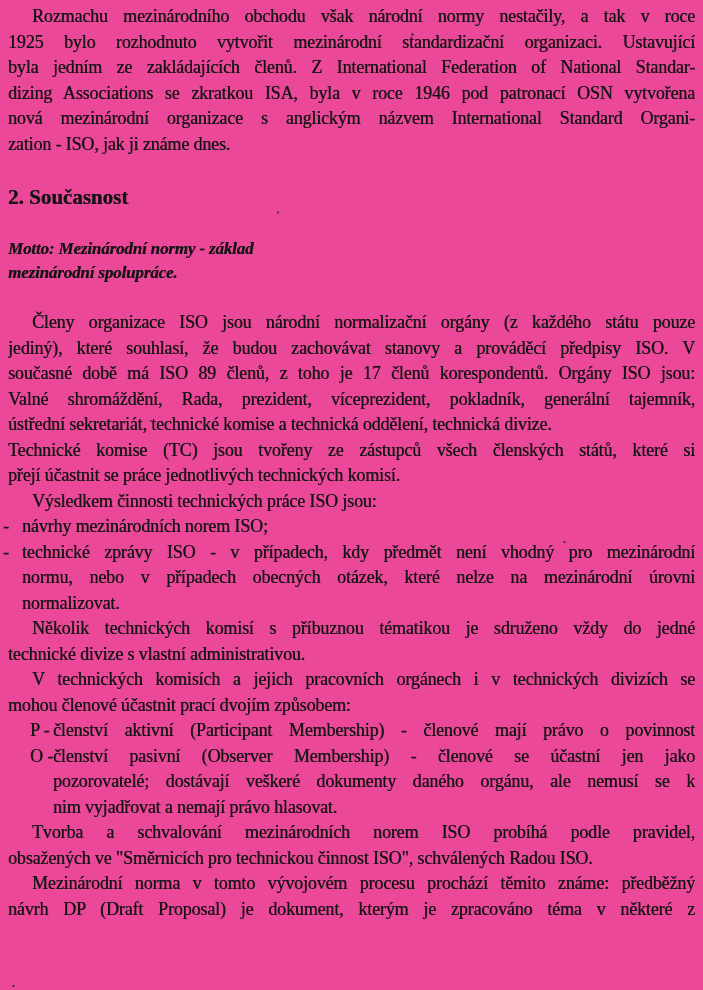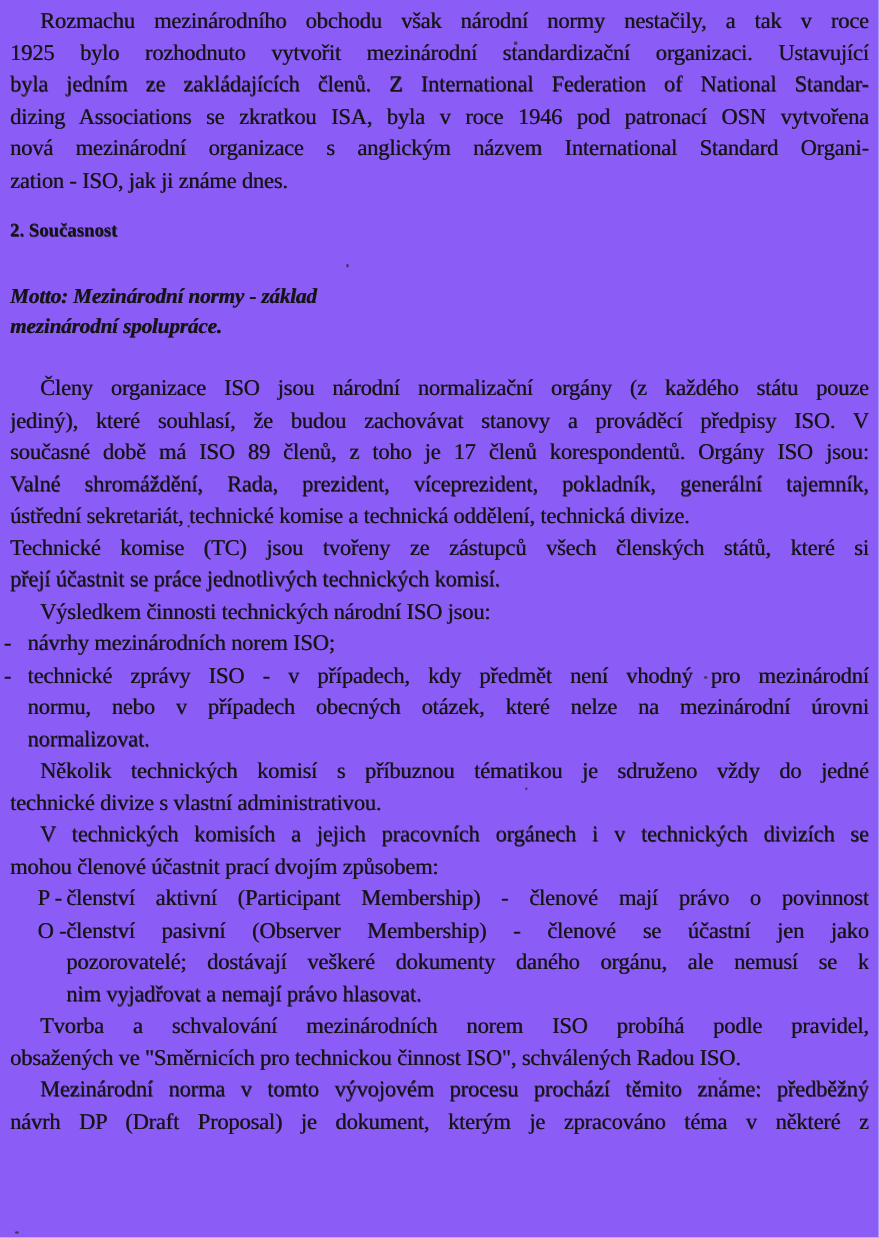--- a/index.html
+++ b/index.html
@@ -1,20 +1,20 @@
 <!DOCTYPE html>
 <html><head>
 <meta charset="utf-8">
 <style>
   html, body { margin: 0; padding: 0; background: #e8e8e8; }
   .page {
     position: relative;
     width: 703px;
     height: 990px;
-    background: #8b5cf6;
+    background: #ec4899;
     overflow: hidden;
     margin: 0;
   }
   .content {
     position: absolute;
     left: 8px;
     top: 4px;
     width: 687px;
     font-family: "Liberation Serif", "DejaVu Serif", serif;
     font-size: 18px;
@@ -26,23 +26,23 @@
   .ln {
     text-align: justify;
     text-align-last: justify;
     min-height: 25.5px;
     overflow: hidden;
     white-space: nowrap0; 
   }
   .ln.last { text-align-last: left; }
   .para.indent .ln:first-child { text-indent: 24px; }
   .heading {
-    margin-top: 15px;
+    margin-top: 27px;
     font-weight: bold;
-    font-size: 15px;
+    font-size: 21px;
     line-height: 26px;
     letter-spacing: 0;
   }
   .motto {
     margin-top: 27px;
     margin-bottom: 26px;
     text-align: left;
     padding-right: 6px;
     font-style: italic;
     font-weight: bold;
@@ -83,21 +83,21 @@
         <div class="ln">jediný), které souhlasí, že budou zachovávat stanovy a prováděcí předpisy ISO. V</div>
         <div class="ln">současné době má ISO 89 členů, z toho je 17 členů korespondentů. Orgány ISO jsou:</div>
         <div class="ln">Valné shromáždění, Rada, prezident, víceprezident, pokladník, generální tajemník,</div>
         <div class="ln last">ústřední sekretariát, technické komise a technická oddělení, technická divize.</div>
       </div>
       <div class="para">
         <div class="ln">Technické komise (TC) jsou tvořeny ze zástupců všech členských států, které si</div>
         <div class="ln last">přejí účastnit se práce jednotlivých technických komisí.</div>
       </div>
       <div class="para indent">
-        <div class="ln last">Výsledkem činnosti technických národní ISO jsou:</div>
+        <div class="ln last">Výsledkem činnosti technických práce ISO jsou:</div>
       </div>
       <div class="bullet">
         <span class="marker">-</span>
         <div class="ln last">návrhy mezinárodních norem ISO;</div>
       </div>
       <div class="bullet">
         <span class="marker">-</span>
         <div class="ln">technické zprávy ISO - v případech, kdy předmět není vhodný pro mezinárodní</div>
         <div class="ln">normu, nebo v případech obecných otázek, které nelze na mezinárodní úrovni</div>
         <div class="ln last">normalizovat.</div>

